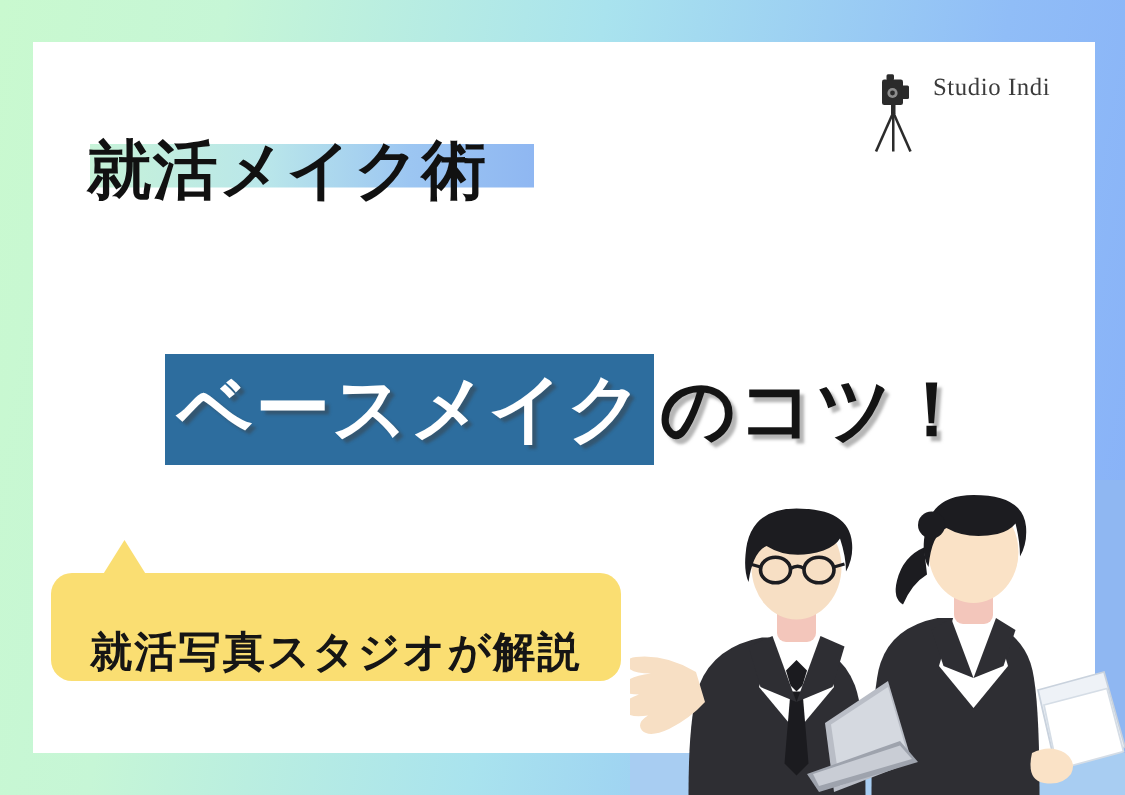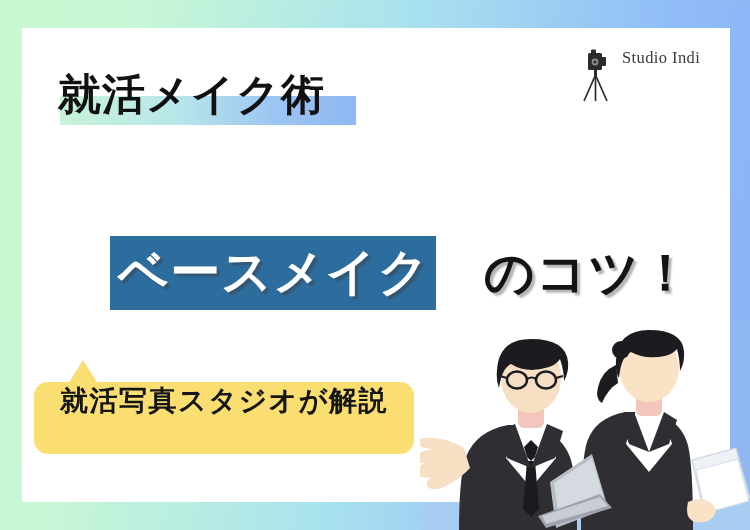--- a/index.html
+++ b/index.html
@@ -68,20 +68,21 @@
     background: linear-gradient(90deg, #c7f3d8 0%, #b9e6ea 40%, #9cc6f2 72%, #8fb7f2 100%);
   }
   .h1-text {
     position: relative;
     font-size: 43px;
     font-weight: 700;
     color: #111111;
     line-height: 56px;
     letter-spacing: 1px;
     white-space: nowrap;
+    margin-top: 20px;
   }
 
   
   .h2-line1 {
     position: absolute;
     left: 104px;
     top: 163px;
     font-size: 50px;
     font-weight: 700;
     color: #141414;
@@ -91,21 +92,20 @@
     text-shadow: 3px 3px 2px rgba(120,120,120,.55);
   }
   .h2-line2 {
     position: absolute;
     left: 110px;
     top: 236px;
     height: 74px;
     display: flex;
     align-items: center;
     white-space: nowrap;
-    gap: 44px;
   }
   .h2-box {
     background: #2d6d9e;
     color: #ffffff;
     font-size: 50px;
     font-weight: 700;
     line-height: 68px;
     letter-spacing: 1px;
     padding: 2px 6px 4px 8px;
     text-shadow: 3px 3px 2px rgba(60,60,60,.45);
@@ -124,21 +124,21 @@
   
   .bubble {
     position: absolute;
     left: 34px;
     top: 382px;
     width: 380px;
     height: 72px;
     background: #fade72;
     border-radius: 14px;
     display: flex;
-    align-items: flex-start;
+    align-items: flex-end;
     justify-content: center;
   }
   .bubble-tail {
     position: absolute;
     left: 68px;
     top: 360px;
     width: 0;
     height: 0;
     border-left: 15px solid transparent;
     border-right: 15px solid transparent;

